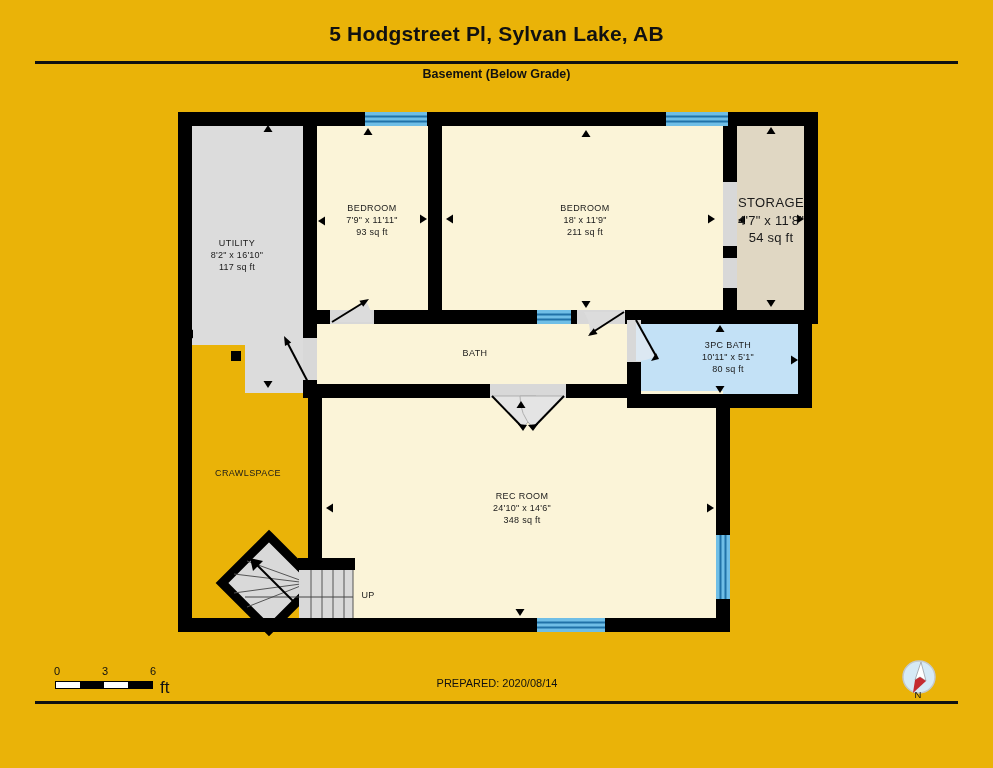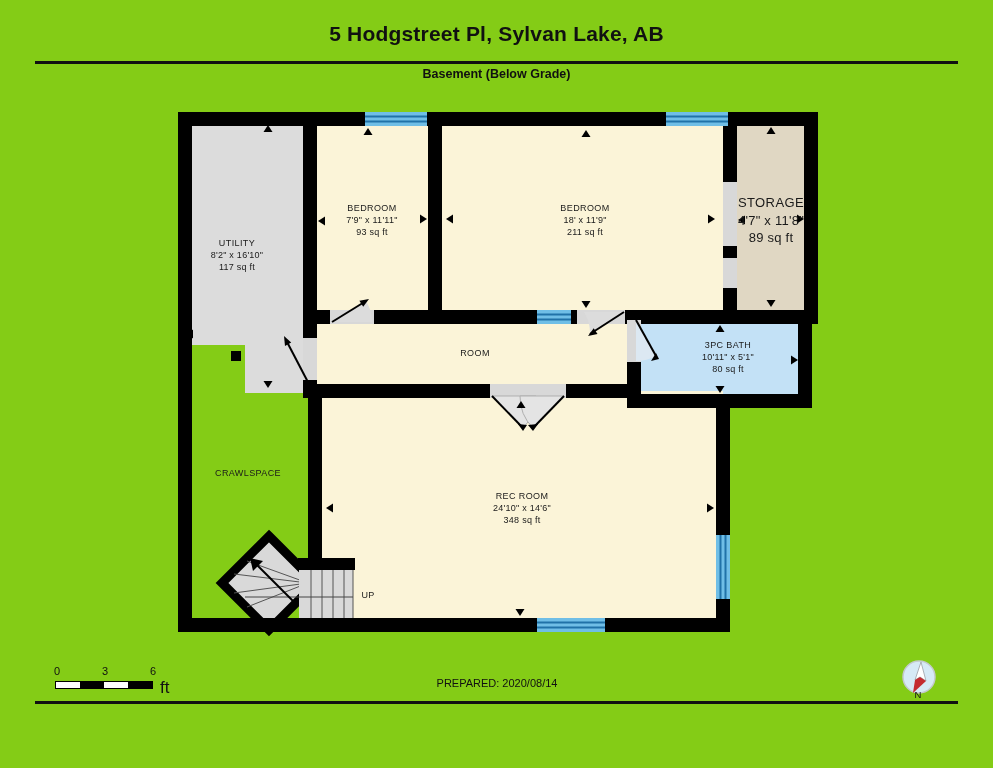--- a/index.html
+++ b/index.html
@@ -1,16 +1,16 @@
 <!DOCTYPE html>
 <html><head>
 <meta charset="utf-8">
 <style>
   html,body{margin:0;padding:0;background:#ffffff;}
-  #page{position:relative;width:993px;height:768px;background:#84cc16;overflow:hidden;
+  #page{position:relative;width:993px;height:768px;background:#eab308;overflow:hidden;
         font-family:"Liberation Sans", sans-serif;color:#111;}
   .abs{position:absolute;}
   
   .title{top:22px;left:0;width:993px;text-align:center;font-size:21px;font-weight:bold;letter-spacing:.2px;}
   .rule{background:#111;height:3px;left:35px;width:923px;}
   .subtitle-row{top:67px;left:0;width:993px;display:flex;justify-content:center;align-items:flex-start;gap:19px;font-size:12.5px;}
   .floor-label{font-weight:bold;}
   .area-col{display:flex;flex-direction:column;line-height:17px;}
   
   .room-label{position:absolute;transform:translate(-50%,-50%);text-align:center;
@@ -184,24 +184,24 @@
     <div class="rarea">93 sq ft</div>
   </div>
   <div class="room-label" style="left:585px;top:220px">
     <div class="rname">BEDROOM</div>
     <div class="rdims">18' x 11'9"</div>
     <div class="rarea">211 sq ft</div>
   </div>
   <div class="room-label" style="left:771px;top:220px;font-size:13px">
     <div class="rname">STORAGE</div>
     <div class="rdims">4'7" x 11'8"</div>
-    <div class="rarea">89 sq ft</div>
+    <div class="rarea">54 sq ft</div>
   </div>
   <div class="room-label single" style="left:475px;top:353px">
-    <div class="rname">ROOM</div>
+    <div class="rname">BATH</div>
   </div>
   <div class="room-label" style="left:728px;top:357px">
     <div class="rname">3PC BATH</div>
     <div class="rdims">10'11" x 5'1"</div>
     <div class="rarea">80 sq ft</div>
   </div>
   <div class="room-label single" style="left:248px;top:473px">
     <div class="rname">CRAWLSPACE</div>
   </div>
   <div class="room-label" style="left:522px;top:508px">

